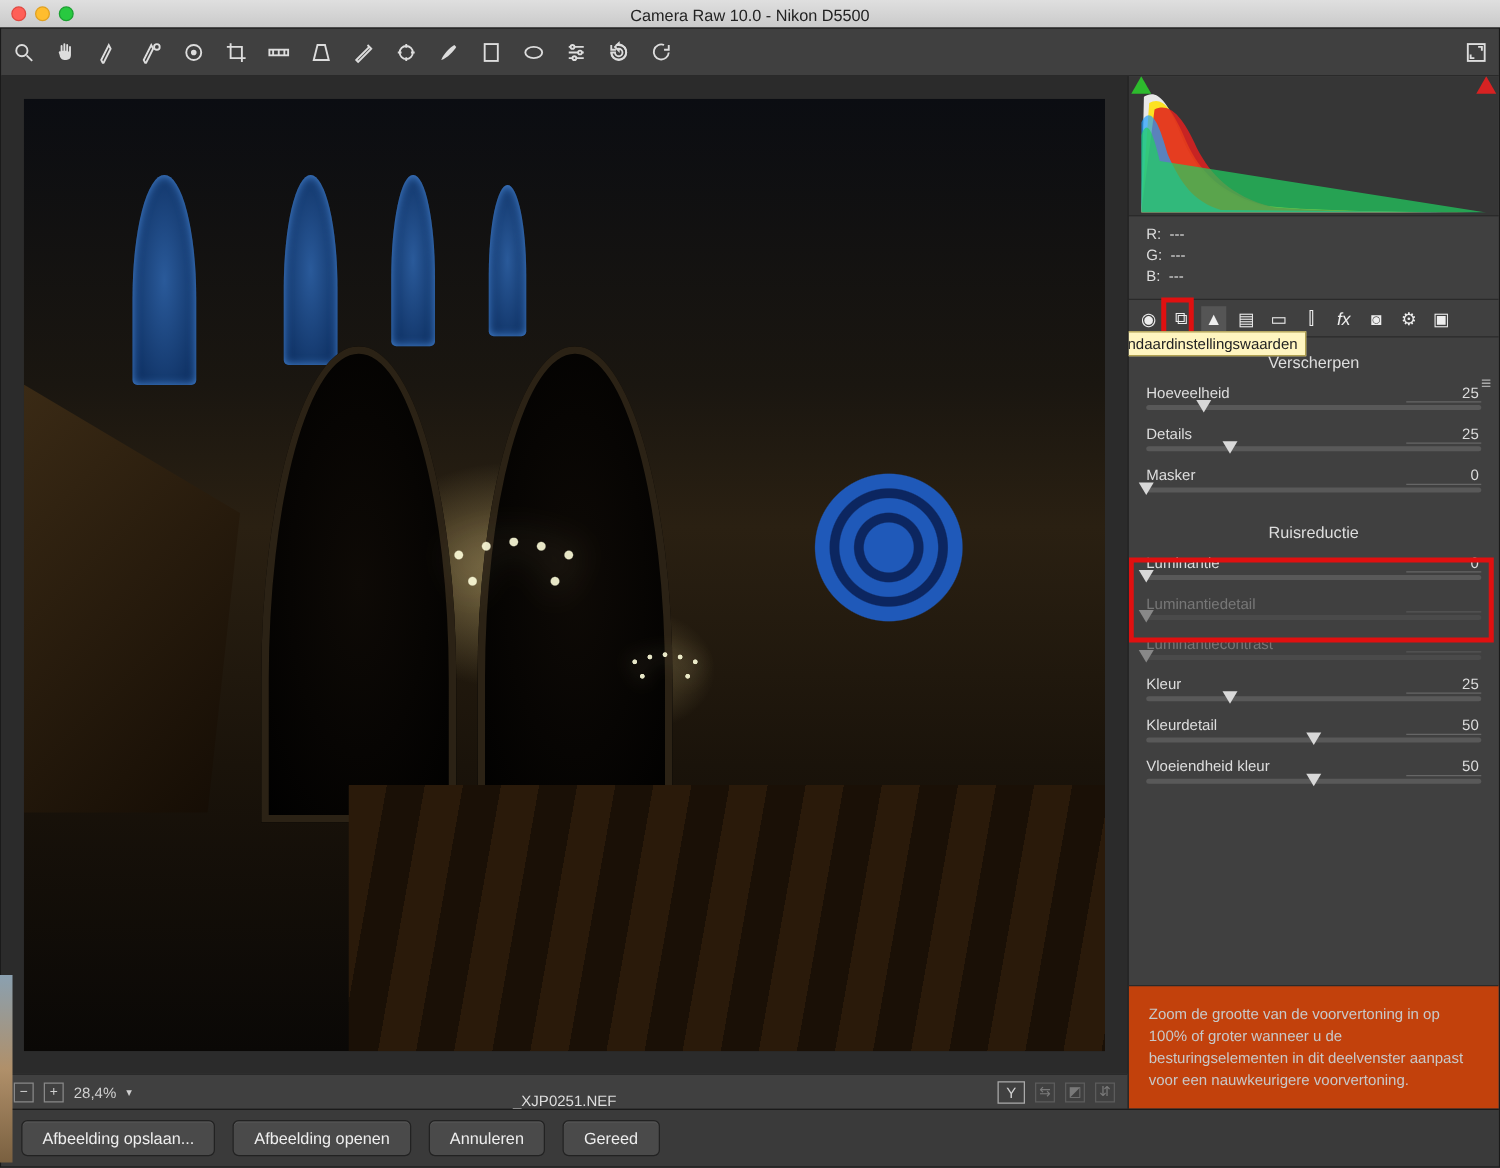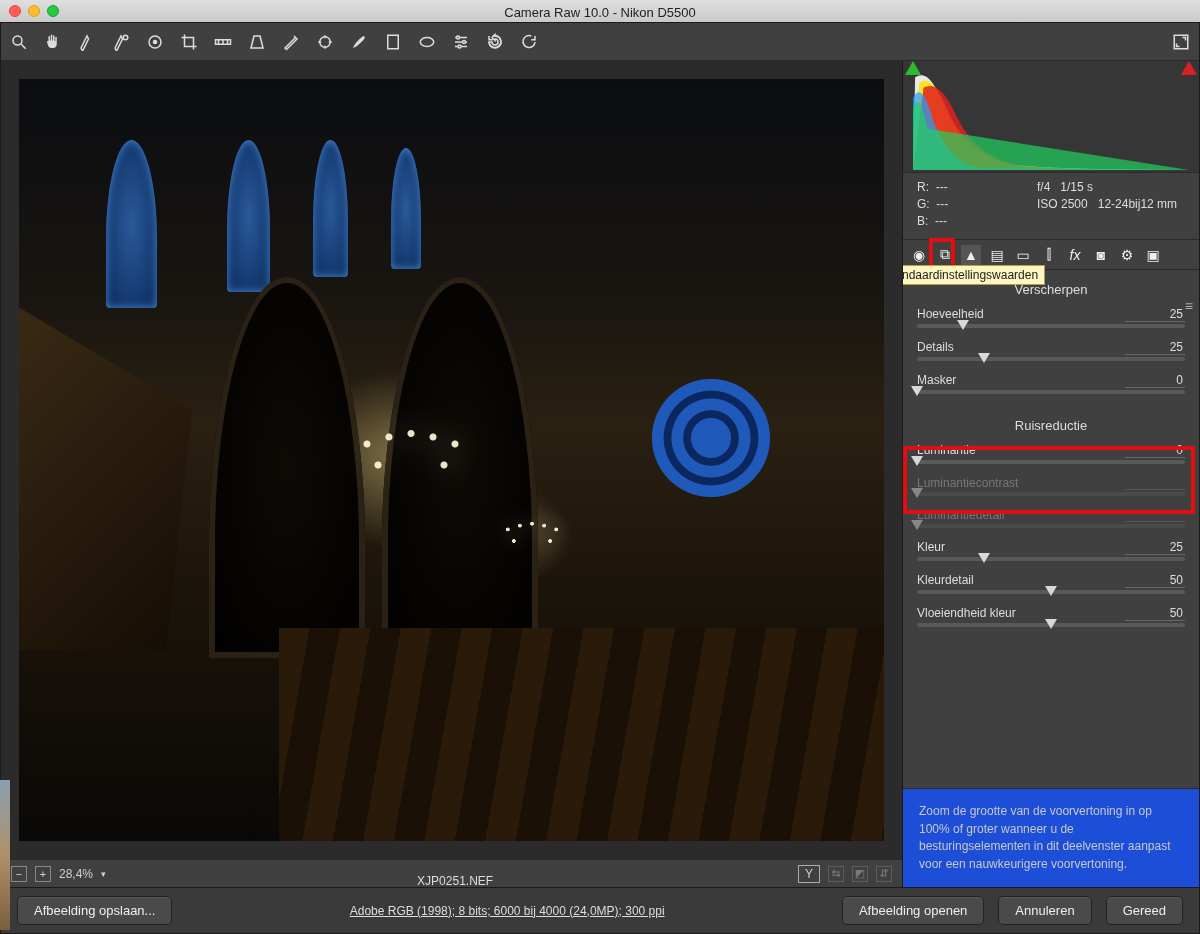--- a/index.html
+++ b/index.html
@@ -82,21 +82,21 @@
   .slider-head{display:flex;justify-content:space-between;margin-bottom:2px;}
   .slider-val{width:60px;text-align:right;border-bottom:1px solid #666;padding-right:2px;}
   .slider-row.disabled .slider-val{border-bottom-color:#555;color:#777;}
   .track{height:4px;background:#595959;position:relative;border-radius:2px;margin-bottom:12px;}
   .slider-row.disabled .track{background:#4a4a4a;}
   .thumb{position:absolute;top:-4px;width:0;height:0;border-left:6px solid transparent;border-right:6px solid transparent;border-top:10px solid #d8d8d8;transform:translateX(-6px);}
   .slider-row.disabled .thumb{border-top-color:#888;}
   .redbox-noise{position:absolute;border:4px solid #e01010;pointer-events:none;left:0;right:4px;top:132px;height:68px;}
   .menuico{position:absolute;right:6px;top:28px;color:#aaa;font-size:14px;}
 
-  .hint{padding:14px 16px;border-top:1px solid #2a2a2a;color:#c8c8c8;font-size:12px;line-height:1.45;background:#1d4ed8;}
+  .hint{padding:14px 16px;border-top:1px solid #2a2a2a;color:#c8c8c8;font-size:12px;line-height:1.45;background:#c2410c;}
 
   
   .bottom{height:46px;background:#3a3a3a;border-top:1px solid #1a1a1a;display:flex;align-items:center;padding:0 16px;gap:14px;}
   .btn{background:#4a4a4a;border:1px solid #222;border-radius:5px;padding:6px 16px;color:#eee;font-size:13px;cursor:pointer;box-shadow:0 1px 0 rgba(255,255,255,0.08) inset;}
   .bottom .link{flex:1;text-align:center;color:#ddd;text-decoration:underline;font-size:12px;cursor:pointer;}
 
   .sidebit{position:absolute;left:0;top:780px;width:10px;height:150px;background:linear-gradient(#8aa0b0,#b0906a,#7a6040);}
 </style>
 </head>
 <body>
@@ -262,24 +262,20 @@
           <path d="M0 100 L0 30 C6 18 12 25 20 55 C30 78 40 92 60 98 L260 100 Z" fill="#20a0ff" opacity="0.7"></path>
           <path d="M0 100 L0 40 C4 28 8 34 14 60 L260 100 Z" fill="#20d060" opacity="0.7"></path>
         </svg></div>
       </div>
       <div class="exif">
         <div class="col colL">
           <div><span>R:</span>&nbsp;&nbsp;<span>---</span></div>
           <div><span>G:</span>&nbsp;&nbsp;<span>---</span></div>
           <div><span>B:</span>&nbsp;&nbsp;<span>---</span></div>
         </div>
-        <div class="col">
-          <div><span>f/4</span>&nbsp;&nbsp;&nbsp;<span>1/15 s</span></div>
-          <div><span>ISO 2500</span>&nbsp;&nbsp;&nbsp;<span>12-24bij12 mm</span></div>
-        </div>
       </div>
       <div class="tabstrip">
         <div class="tab">◉</div>
         <div class="tab">⧉</div>
         <div class="tab" style="background:#555;">▲</div>
         <div class="tab">▤</div>
         <div class="tab">▭</div>
         <div class="tab">⫿</div>
         <div class="tab" style="font-style:italic;">fx</div>
         <div class="tab">◙</div>
@@ -327,30 +323,30 @@
           <div class="slider-head">
               <span>Luminantie</span>
               <span class="slider-val">0</span>
             </div>
           <div class="track">
               <div class="thumb" style="left:0%"></div>
             </div>
         </div>
         <div class="slider-row disabled">
           <div class="slider-head">
+              <span>Luminantiedetail</span>
+              <span class="slider-val"></span>
+            </div>
+          <div class="track">
+              <div class="thumb" style="left:0%"></div>
+            </div>
+        </div>
+        <div class="slider-row disabled">
+          <div class="slider-head">
               <span>Luminantiecontrast</span>
-              <span class="slider-val"></span>
-            </div>
-          <div class="track">
-              <div class="thumb" style="left:0%"></div>
-            </div>
-        </div>
-        <div class="slider-row disabled">
-          <div class="slider-head">
-              <span>Luminantiedetail</span>
               <span class="slider-val"></span>
             </div>
           <div class="track">
               <div class="thumb" style="left:0%"></div>
             </div>
         </div>
         <div class="slider-row">
           <div class="slider-head">
               <span>Kleur</span>
               <span class="slider-val">25</span>
@@ -380,20 +376,19 @@
 
         <div class="redbox-noise" style="top:176px;"></div>
       </div>
 
       <div class="hint">Zoom de grootte van de voorvertoning in op 100% of groter wanneer u de besturingselementen in dit deelvenster aanpast voor een nauwkeurigere voorvertoning.</div>
     </div>
   </div>
 
   <div class="bottom">
     <button class="btn">Afbeelding opslaan...</button>
-    <span class="link">Adobe RGB (1998); 8 bits; 6000 bij 4000 (24,0MP); 300 ppi</span>
     <button class="btn">Afbeelding openen</button>
     <button class="btn">Annuleren</button>
     <button class="btn">Gereed</button>
   </div>
 </div>
 
 <div class="sidebit"></div>
 
 </body></html>

